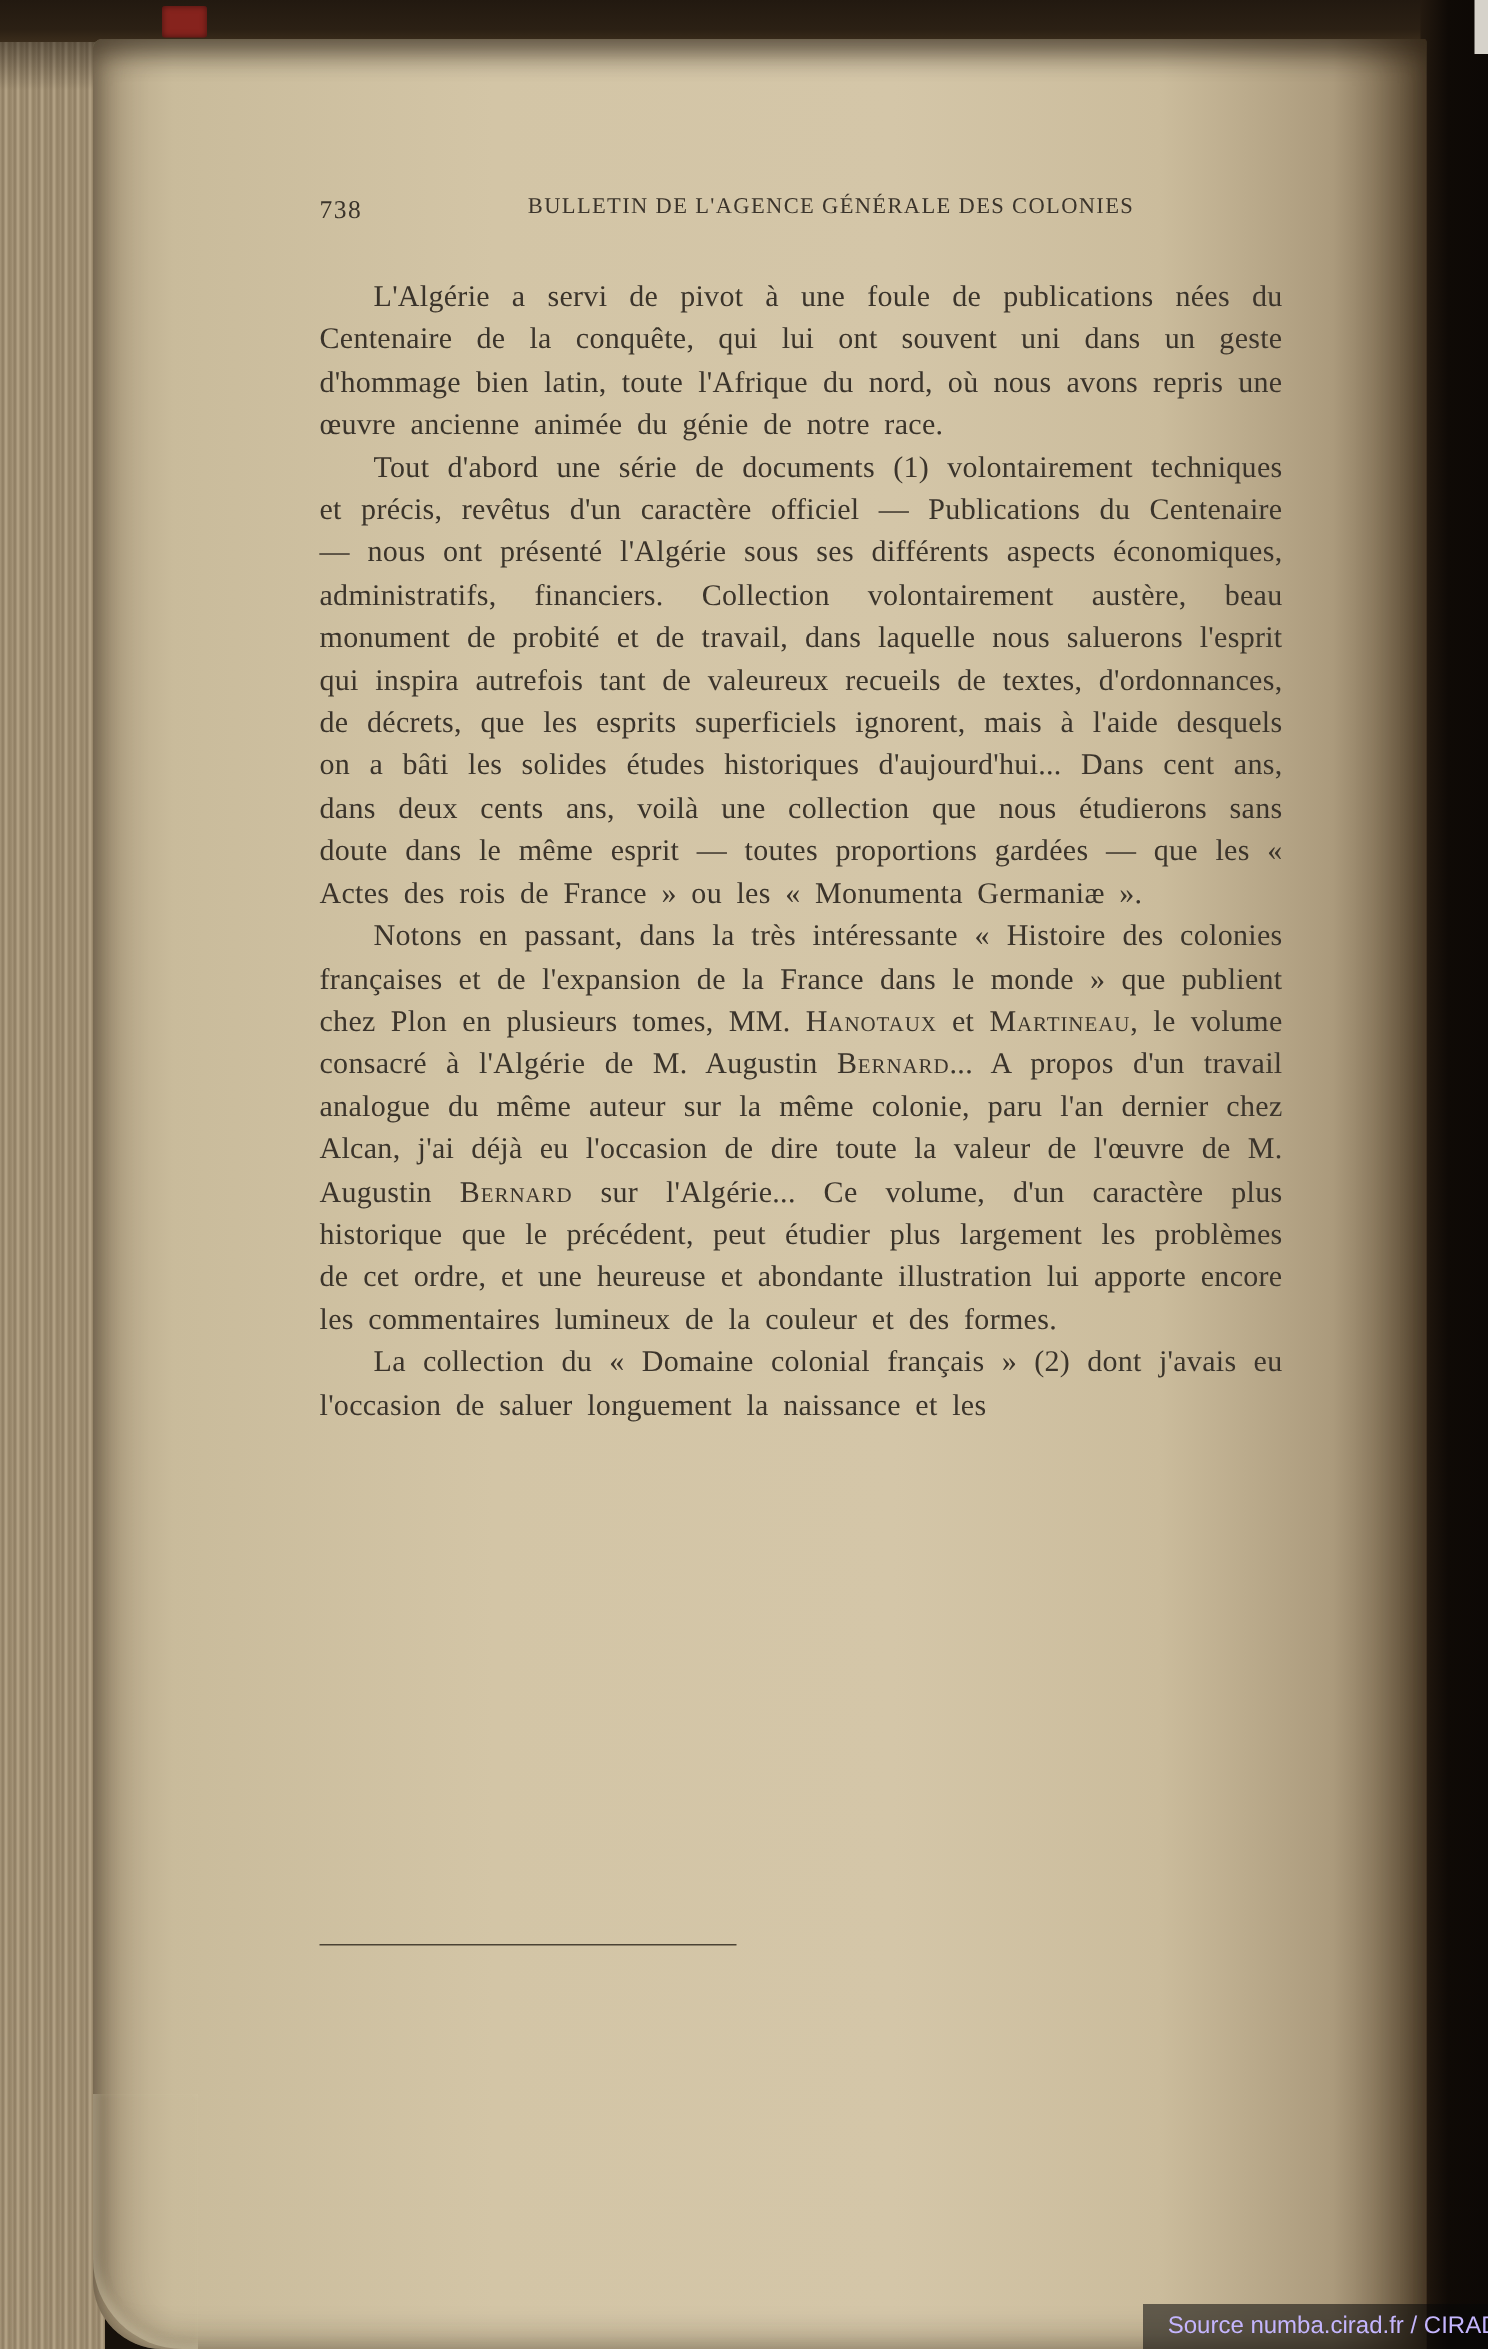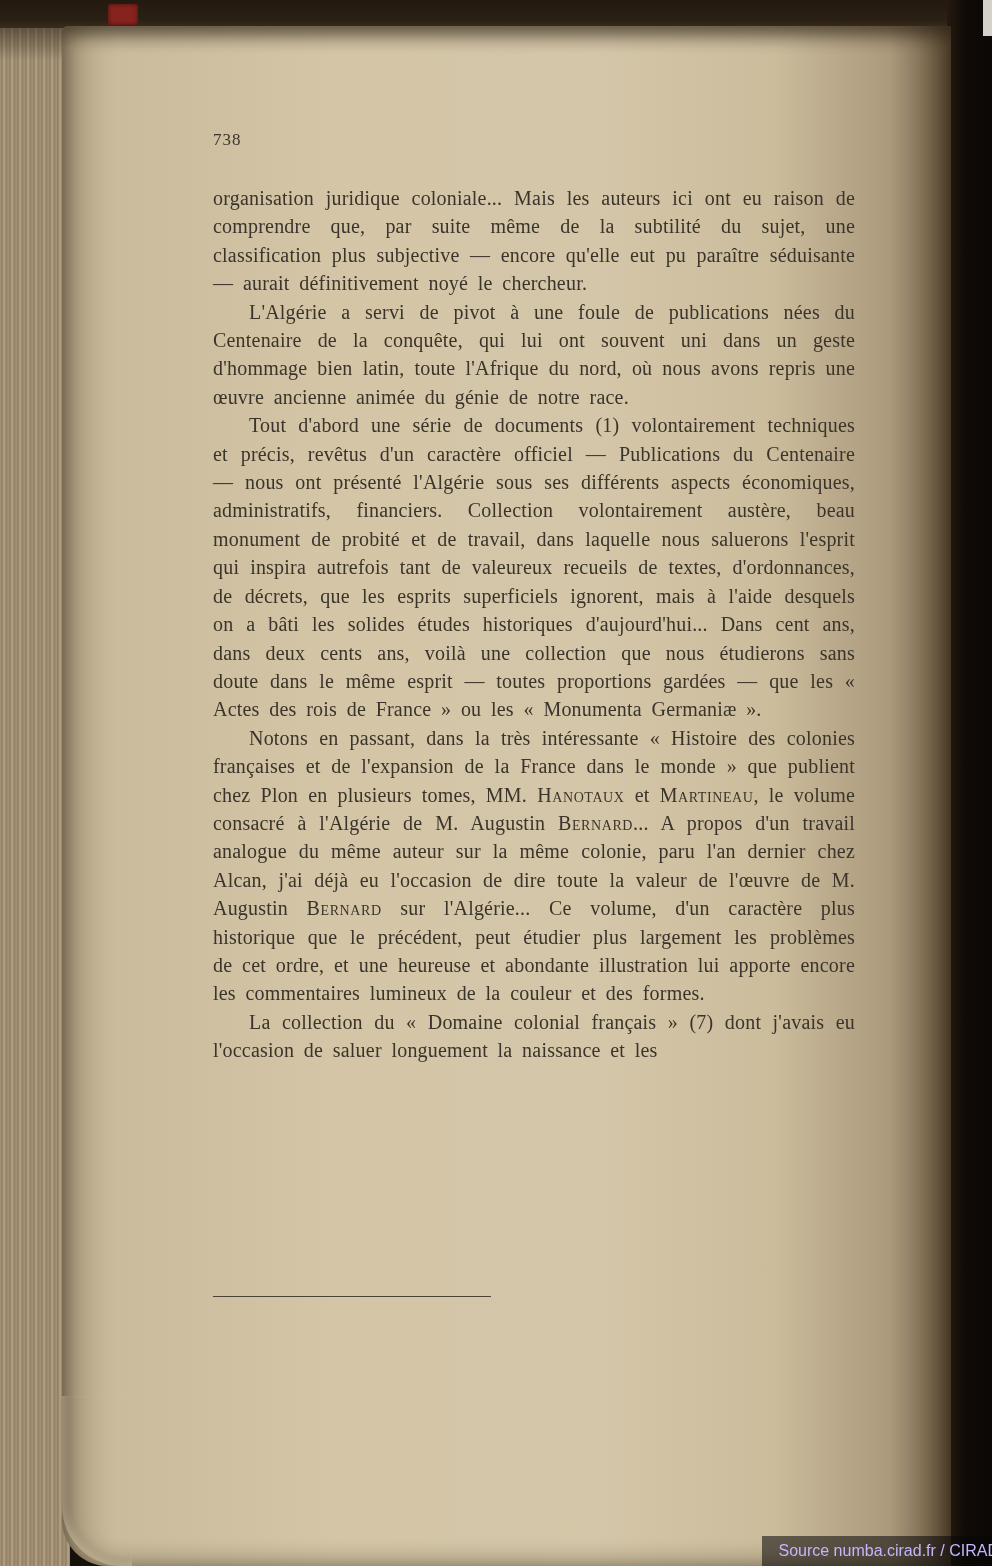--- a/index.html
+++ b/index.html
@@ -120,28 +120,28 @@
   <div class="red-mark"></div>
   <div class="spine"></div>
 
   <div class="page"></div>
   <div class="page-curl"></div>
   <div class="scan-corner"></div>
 
   <div class="content">
     <div class="header-row">
       <span class="page-number">738</span>
+      <div class="running-title">BULLETIN DE L'AGENCE GÉNÉRALE DES COLONIES</div>
     </div>
 
     <div class="body-text">
-      <p class="para first">organisation juridique coloniale... Mais les auteurs ici ont eu raison de comprendre que, par suite même de la subtilité du sujet, une classification plus subjective — encore qu'elle eut pu paraître séduisante — aurait définitivement noyé le chercheur.</p>
       <p class="para">L'Algérie a servi de pivot à une foule de publications nées du Centenaire de la conquête, qui lui ont souvent uni dans un geste d'hommage bien latin, toute l'Afrique du nord, où nous avons repris une œuvre ancienne animée du génie de notre race.</p>
       <p class="para">Tout d'abord une série de documents (1) volontairement techniques et précis, revêtus d'un caractère officiel — Publications du Centenaire — nous ont présenté l'Algérie sous ses différents aspects économiques, administratifs, financiers. Collection volontairement austère, beau monument de probité et de travail, dans laquelle nous saluerons l'esprit qui inspira autrefois tant de valeureux recueils de textes, d'ordonnances, de décrets, que les esprits superficiels ignorent, mais à l'aide desquels on a bâti les solides études historiques d'aujourd'hui... Dans cent ans, dans deux cents ans, voilà une collection que nous étudierons sans doute dans le même esprit — toutes proportions gardées — que les « Actes des rois de France » ou les « Monumenta Germaniæ ».</p>
       <p class="para">Notons en passant, dans la très intéressante « Histoire des colonies françaises et de l'expansion de la France dans le monde » que publient chez Plon en plusieurs tomes, MM. <span class="sc">Hanotaux</span> et <span class="sc">Martineau</span>, le volume consacré à l'Algérie de M. Augustin <span class="sc">Bernard</span>... A propos d'un travail analogue du même auteur sur la même colonie, paru l'an dernier chez Alcan, j'ai déjà eu l'occasion de dire toute la valeur de l'œuvre de M. Augustin <span class="sc">Bernard</span> sur l'Algérie... Ce volume, d'un caractère plus historique que le précédent, peut étudier plus largement les problèmes de cet ordre, et une heureuse et abondante illustration lui apporte encore les commentaires lumineux de la couleur et des formes.</p>
-      <p class="para">La collection du « Domaine colonial français » (7) dont j'avais eu l'occasion de saluer longuement la naissance et les</p>
+      <p class="para">La collection du « Domaine colonial français » (2) dont j'avais eu l'occasion de saluer longuement la naissance et les</p>
     </div>
   </div>
 
   <div class="footnotes">
     <div class="fn-rule"></div>
   </div>
 
   <div class="watermark">
     <span>Source numba.cirad.fr / CIRAD</span>
   </div>

